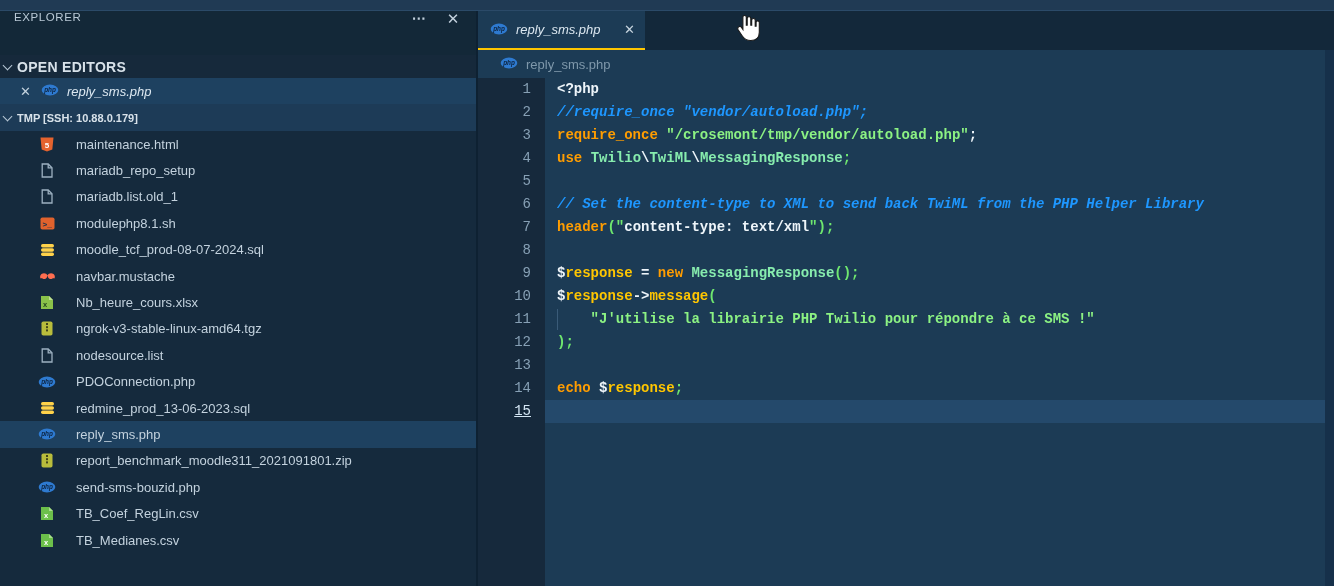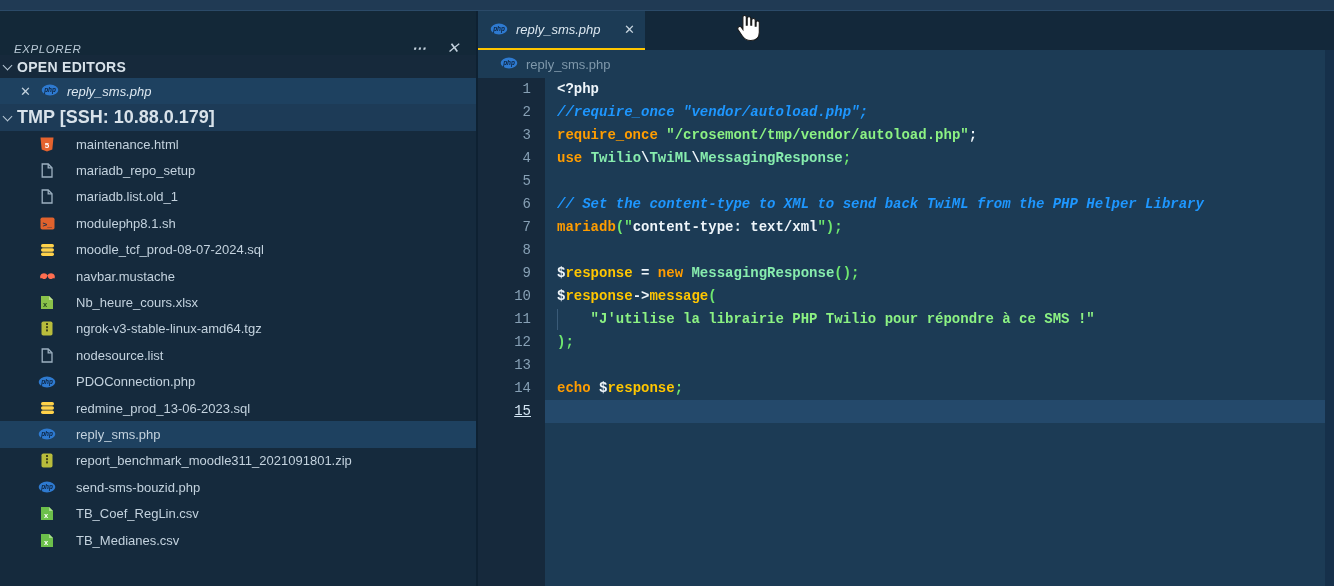--- a/index.html
+++ b/index.html
@@ -6,38 +6,38 @@
   #stage{position:relative;width:1334px;height:586px;overflow:hidden;
          font-family:"Liberation Sans",sans-serif;background:var(--editor-bg,#1c3b55);}
 
   
   .top-strip{position:absolute;left:0;top:0;width:1334px;height:11px;
              background:var(--top-strip,#203a54);border-bottom:1px solid #2b4a68;box-sizing:border-box;}
 
   
   .sidebar{position:absolute;left:0;top:11px;width:478px;height:575px;
            background:var(--sidebar-bg,#152a3d);border-right:2px solid #0e2132;box-sizing:border-box;}
-  .sb-title{height:44px;display:flex;align-items:flex-end;padding:0 16px 0 14px;
-            background:var(--sidebar-title-bg,#132838);color:#b9c9d6;font-size:11.5px;letter-spacing:.6px;font-style:italic;}
+  .sb-title{height:44px;display:flex;align-items:flex-start;padding:0 16px 0 14px;
+            background:var(--sidebar-title-bg,#132838);color:#b9c9d6;font-size:11.5px;letter-spacing:.6px;}
   .sb-title .t{flex:1;}
   .sb-action{color:#c3d1dd;font-size:15px;margin-left:20px;cursor:pointer;line-height:1;}
   .sb-action.more{font-weight:bold;letter-spacing:1px;font-size:14px;}
 
   .chev{display:inline-block;width:6px;height:6px;border-right:1.4px solid #b9c9d6;
         border-bottom:1.4px solid #b9c9d6;transform:rotate(45deg);margin:0 6px 2px 4px;flex:0 0 auto;}
 
   .sec-oe{height:23px;display:flex;align-items:center;background:var(--section-header-bg,#16293b);
           color:#d8e2ea;font-size:14px;font-weight:bold;letter-spacing:.3px;}
   .oe-item{height:26px;display:flex;align-items:center;background:var(--selected-row-bg,#1e4160);
            padding-left:20px;color:#dce8f1;font-size:13px;}
   .oe-item .close{color:#c3d2de;font-size:13px;margin-right:10px;}
   .oe-item .lbl{font-style:italic;margin-left:8px;}
 
   .sec-tmp{height:27px;display:flex;align-items:center;background:var(--tmp-header-bg,#1d3b57);
-           color:#d8e2ea;font-size:18px;font-weight:bold;}
+           color:#d8e2ea;font-size:11px;font-weight:bold;}
 
   .file-list{}
   .file-row{height:26.4px;display:flex;align-items:center;padding-left:38px;
             color:#c3d2de;font-size:13px;}
   .file-row.selected{background:var(--selected-row-bg,#1e4160);}
   .file-row .ic{width:18px;display:inline-flex;justify-content:center;flex:0 0 18px;}
   .file-row .lbl{margin-left:20px;white-space:nowrap;}
 
   
   .editor{position:absolute;left:478px;top:11px;width:856px;height:575px;background:var(--editor-bg,#1c3b55);}
@@ -296,21 +296,21 @@
 
     <div class="code-area">
       <div class="gutter-bg"></div>
       <div id="code-lines">
           <div class="code-line"><span class="ln">1</span><span class="lt"><span class="tk-plain">&lt;?php</span></span></div>
           <div class="code-line"><span class="ln">2</span><span class="lt"><span class="tk-comment">//require_once "vendor/autoload.php";</span></span></div>
           <div class="code-line"><span class="ln">3</span><span class="lt"><span class="tk-keyword">require_once</span><span class="tk-plain"> </span><span class="tk-string">"/crosemont/tmp/vendor/autoload.php"</span><span class="tk-plain">;</span></span></div>
           <div class="code-line"><span class="ln">4</span><span class="lt"><span class="tk-keyword">use</span><span class="tk-plain"> </span><span class="tk-class">Twilio</span><span class="tk-plain">\</span><span class="tk-class">TwiML</span><span class="tk-plain">\</span><span class="tk-class">MessagingResponse</span><span class="tk-punct">;</span></span></div>
           <div class="code-line"><span class="ln">5</span><span class="lt"></span></div>
           <div class="code-line"><span class="ln">6</span><span class="lt"><span class="tk-comment">// Set the content-type to XML to send back TwiML from the PHP Helper Library</span></span></div>
-          <div class="code-line"><span class="ln">7</span><span class="lt"><span class="tk-keyword">mariadb</span><span class="tk-punct">("</span><span class="tk-plain">content-type: text/xml</span><span class="tk-punct">");</span></span></div>
+          <div class="code-line"><span class="ln">7</span><span class="lt"><span class="tk-keyword">header</span><span class="tk-punct">("</span><span class="tk-plain">content-type: text/xml</span><span class="tk-punct">");</span></span></div>
           <div class="code-line"><span class="ln">8</span><span class="lt"></span></div>
           <div class="code-line"><span class="ln">9</span><span class="lt"><span class="tk-plain">$</span><span class="tk-variable">response</span><span class="tk-plain"> = </span><span class="tk-keyword">new</span><span class="tk-plain"> </span><span class="tk-class">MessagingResponse</span><span class="tk-punct">();</span></span></div>
           <div class="code-line"><span class="ln">10</span><span class="lt"><span class="tk-plain">$</span><span class="tk-variable">response</span><span class="tk-plain">-&gt;</span><span class="tk-variable">message</span><span class="tk-punct">(</span></span></div>
           <div class="code-line"><span class="ln">11</span><span class="guide"></span><span class="lt"><span class="tk-plain">    </span><span class="tk-string">"J'utilise la librairie PHP Twilio pour répondre à ce SMS !"</span></span></div>
           <div class="code-line"><span class="ln">12</span><span class="lt"><span class="tk-punct">);</span></span></div>
           <div class="code-line"><span class="ln">13</span><span class="lt"></span></div>
           <div class="code-line"><span class="ln">14</span><span class="lt"><span class="tk-keyword">echo</span><span class="tk-plain"> </span><span class="tk-plain">$</span><span class="tk-variable">response</span><span class="tk-punct">;</span></span></div>
           <div class="code-line current"><span class="ln">15</span><span class="lt"></span></div>
         </div>
     </div>

